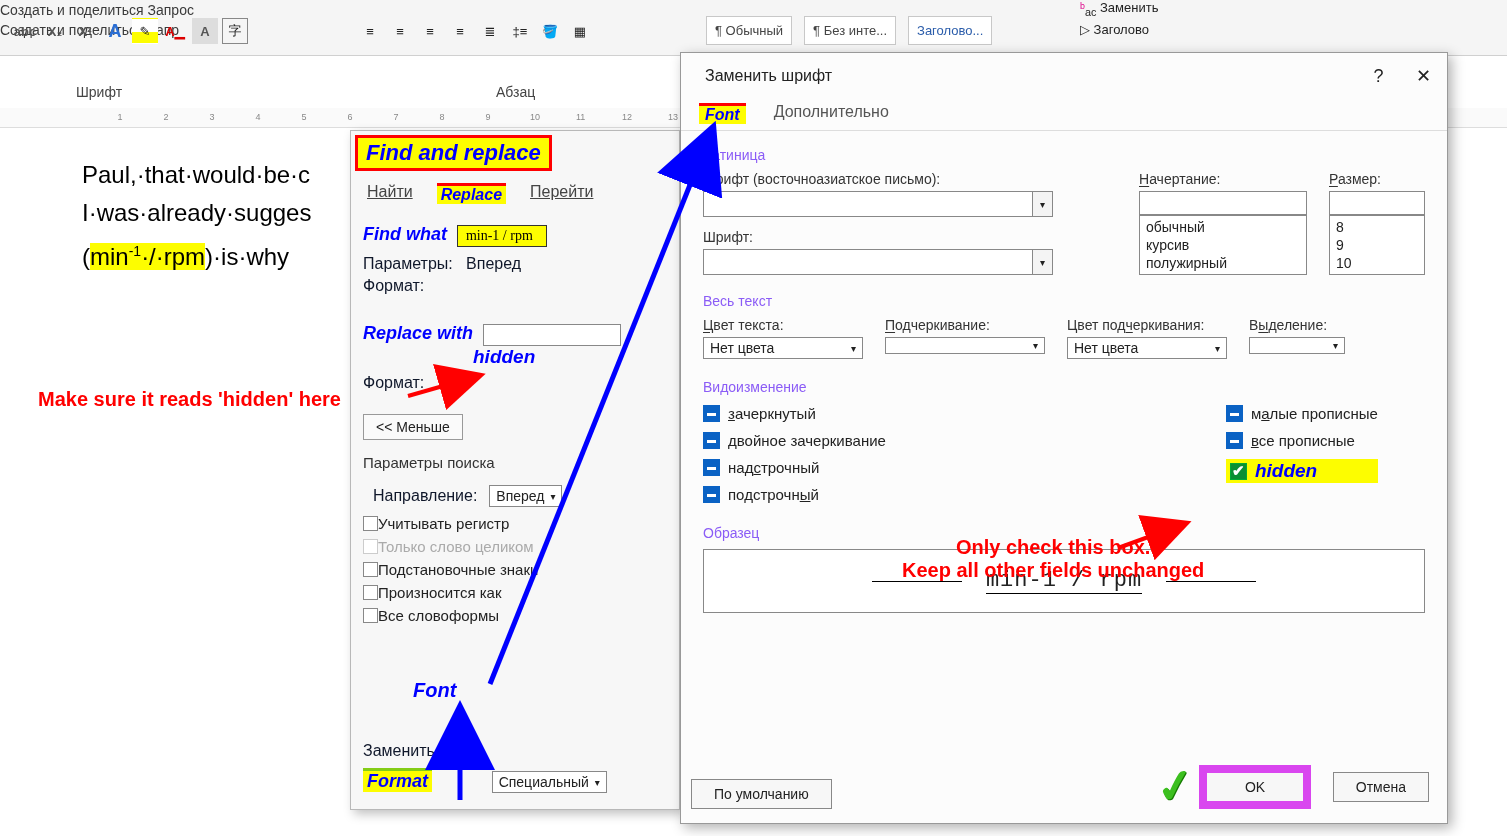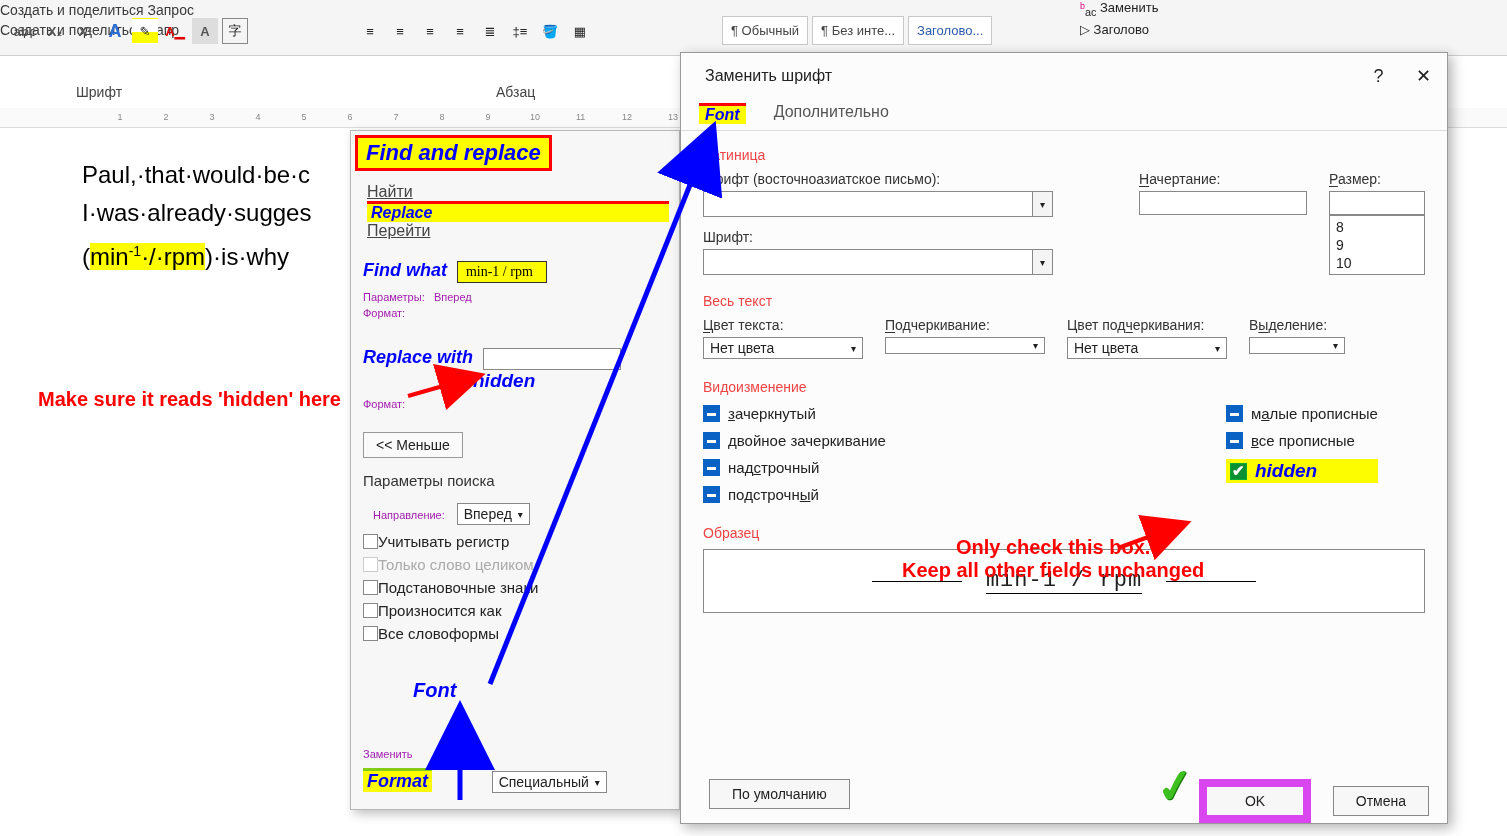--- a/index.html
+++ b/index.html
@@ -4,21 +4,21 @@
 <style>
   * { box-sizing: border-box; font-family: "Segoe UI", Tahoma, sans-serif; }
   body { margin:0; width:1507px; height:836px; background:#fff; overflow:hidden; position:relative; font-size:13px; color:#222; }
 
   
   .ribbon { position:absolute; top:0; left:0; right:0; height:56px; background:#f5f5f5; border-bottom:1px solid #d0d0d0; }
   .ribbon-btn { display:inline-flex; align-items:center; justify-content:center; width:26px; height:26px; margin:2px 2px; border:1px solid transparent; }
   .ribbon-group { position:absolute; top:16px; display:flex; align-items:center; }
   .rg1 { left:10px; }
   .rg2 { left:355px; }
-  .rg3 { left:720px; }
+  .rg3 { left:704px;gap:8px; }
   .rg4 { left:1080px; }
   .rgR { left:1230px; top:4px; font-size:14px; color:#3a3a3a; line-height:20px;}
   .group-label { position:absolute; top:84px; font-size:14px; color:#444; }
   .lbl-font { left:76px; }
   .lbl-para { left:496px; }
 
   .style-pill { display:inline-block; padding:6px 8px; border:1px solid #c8c8c8; background:#fff; font-size:13px; margin:0 2px; color:#444;}
   .style-pill.head { color:#2a5caa; }
 
   .ab-icon { font-size:13px; font-weight:bold; color:#555;}
@@ -30,49 +30,49 @@
 
   
   .doc { position:absolute; left:82px; top:156px; width:560px; font-family: Georgia, "Times New Roman", serif; font-size:24px; line-height:38px; color:#000; }
   .doc .wdot { letter-spacing:0px; }
   .hl-y { background:#fdfd00; }
   .sup { font-size:14px; vertical-align:super; }
 
   
   .dlg1 { position:absolute; left:350px; top:130px; width:330px; height:680px; background:#f7f7f7; border:1px solid #b8b8b8; box-shadow:4px 4px 10px rgba(0,0,0,.25); }
   .dlg1-title { background:#fdfd00; border:3px solid #f00; color:#00f; font-weight:bold; font-size:22px; font-style:italic; padding:2px 8px; margin:4px 4px 8px 4px; display:inline-block;}
-  .tabs { display:flex; padding:4px 10px 8px 16px; font-size:16px;flex-direction:column; }
+  .tabs { display:flex; gap:24px; padding:4px 10px 8px 16px; font-size:16px; }
   .tab { color:#444; }
   .tab u { text-decoration:underline; }
   .tab.active { color:#00f; font-weight:bold; font-style:italic; background:#fdfd00; padding:0 4px; border-top:3px solid #f00;}
   .dlg1-body { padding:6px 12px; font-size:14px; }
   .rowlbl { color:#00f; font-weight:bold; font-style:italic; font-size:18px; display:inline-block; margin-right:6px;}
   .findbox { display:inline-block; background:#fdfd00; border:1px solid #333; padding:2px 8px; font-size:14px; color:#000; width:90px; font-family:Segoe UI;}
-  .plain { color:#a21caf; font-size:11px; }
+  .plain { color:#0f172a; font-size:16px; }
   .replacebox { display:inline-block; border:1px solid #888; background:#fff; width:138px; height:22px; vertical-align:middle;}
   .hidden-lbl { color:#00f; font-weight:bold; font-style:italic; font-size:19px; margin-left:110px;}
   .btn { display:inline-block; border:1px solid #999; background:#fafafa; padding:4px 12px; font-size:14px;}
   .select { display:inline-flex; align-items:center; border:1px solid #888; background:#fff; padding:2px 6px; font-size:14px;}
   .select .arr { margin-left:6px; font-size:10px;}
   .chk { display:flex; align-items:center; gap:0; margin:6px 0; font-size:15px;}
   .chk .box { width:15px; height:15px; border:1px solid #888; background:#fff;}
   .chk.dis { color:#aaa; }
   .chk.dis .box { border-color:#ccc; }
   .sec-title { font-size:15px; color:#333; margin-top:14px; }
   .blue-note { position:absolute; color:#00f; font-weight:bold; font-style:italic; font-size:20px; }
 
   
   .dlg2 { position:absolute; left:680px; top:52px; width:768px; height:772px; background:#fcfcfc; border:1px solid #999; box-shadow:4px 4px 12px rgba(0,0,0,.3); }
   .dlg2-tb { display:flex; align-items:center; justify-content:space-between; padding:12px 16px 4px 24px; font-size:16px;}
   .dlg2-close { font-size:18px; }
   .dlg2-tabs { display:flex; gap:28px; padding:12px 18px 6px 18px; font-size:16px; border-bottom:1px solid #ddd;}
   .dlg2-tab { color:#555;}
   .dlg2-tab.active { color:#00f; font-weight:bold; font-style:italic; background:#fdfd00; border-top:3px solid #f00; padding:0 6px;}
   .dlg2-body { padding:10px 22px; }
-  .grp-title { font-size:14px; color:#ef4444; margin:6px 0 8px 0;}
+  .grp-title { font-size:14px; color:#8b5cf6; margin:6px 0 8px 0;}
   .flexrow { display:flex; gap:22px; align-items:flex-start; }
   .col { display:flex; flex-direction:column; }
   .lbl { font-size:14px; color:#333; margin-bottom:4px;}
   .lbl u { text-underline-offset:2px; }
   .combo { display:flex; }
   .combo input { border:1px solid #888; height:26px; padding:2px 6px; font-size:14px; }
   .combo .dd { width:20px; border:1px solid #888; border-left:none; background:#f4f4f4; display:flex; align-items:center; justify-content:center; font-size:10px;}
   .listbox { border:1px solid #888; background:#fff; font-size:14px; padding:2px 4px; overflow:hidden;}
   .listbox div { padding:1px 2px; }
 
@@ -81,21 +81,21 @@
   .effectsrow { display:flex; gap:120px; }
   .eff-col { display:flex; flex-direction:column; gap:10px; }
   .eff { display:flex; align-items:center; font-size:15px; }
   .eff.hl { background:#fdfd00; padding:1px 4px; }
   .eff .ck { width:17px; height:17px; border:1px solid #0a3; background:#0a8f33; display:inline-flex; align-items:center; justify-content:center; color:#fff; font-weight:bold; margin-right:8px;}
   .eff .lbltxt { color:#00f; font-weight:bold; font-style:italic; font-size:19px;}
 
   .sample-box { border:1px solid #888; background:#fff; height:64px; display:flex; align-items:center; justify-content:center; margin-top:6px;}
   .sample-inner { font-family: "Courier New", monospace; font-size:22px; border-bottom:1px solid #000; letter-spacing:1px;}
   .samp-side { width:90px; border-bottom:1px solid #000; height:0; margin:0 24px;}
-  .dlg2-foot { position:absolute; bottom:14px; left:28px; right:18px; display:flex; justify-content:space-between; align-items:flex-end;margin-top:44px;}
+  .dlg2-foot { position:absolute; bottom:14px; left:10px; right:18px; display:flex; justify-content:space-between; align-items:flex-start;margin-top:44px;}
   .btn2 { border:1px solid #888; background:#f7f7f7; padding:6px 22px; font-size:14px;}
   .btn2.primary { border:8px solid #d946ef; padding:6px 38px;}
   .green-check { position:absolute; right:252px; bottom:10px; font-size:46px; color:#3cbf1f; font-weight:bold; transform:rotate(-8deg); text-shadow:1px 1px 0 #157b00;}
 
   
   .anno { position:absolute; color:#f00; font-size:20px; font-weight:bold; }
 
   
   svg.overlay { position:absolute; top:0; left:0; pointer-events:none; }
 
@@ -264,20 +264,25 @@
           </div>
         <span class="lbl" style="margin-top:12px;">Шрифт:</span>
         <div class="combo">
             <input style="width: 330px;">
             <span class="dd">▾</span>
           </div>
       </div>
       <div class="col">
         <span class="lbl"><u>Н</u>ачертание:</span>
         <input style="border: 1px solid rgb(136, 136, 136); height: 24px; width: 168px;">
+        <div class="listbox" style="width:168px;height:60px;">
+          <div>обычный</div>
+            <div>курсив</div>
+            <div>полужирный</div>
+        </div>
       </div>
       <div class="col">
         <span class="lbl"><u>Р</u>азмер:</span>
         <input style="border: 1px solid rgb(136, 136, 136); height: 24px; width: 96px;">
         <div class="listbox" style="width:96px;height:60px;">
           <div>8</div>
             <div>9</div>
             <div>10</div>
         </div>
       </div>

